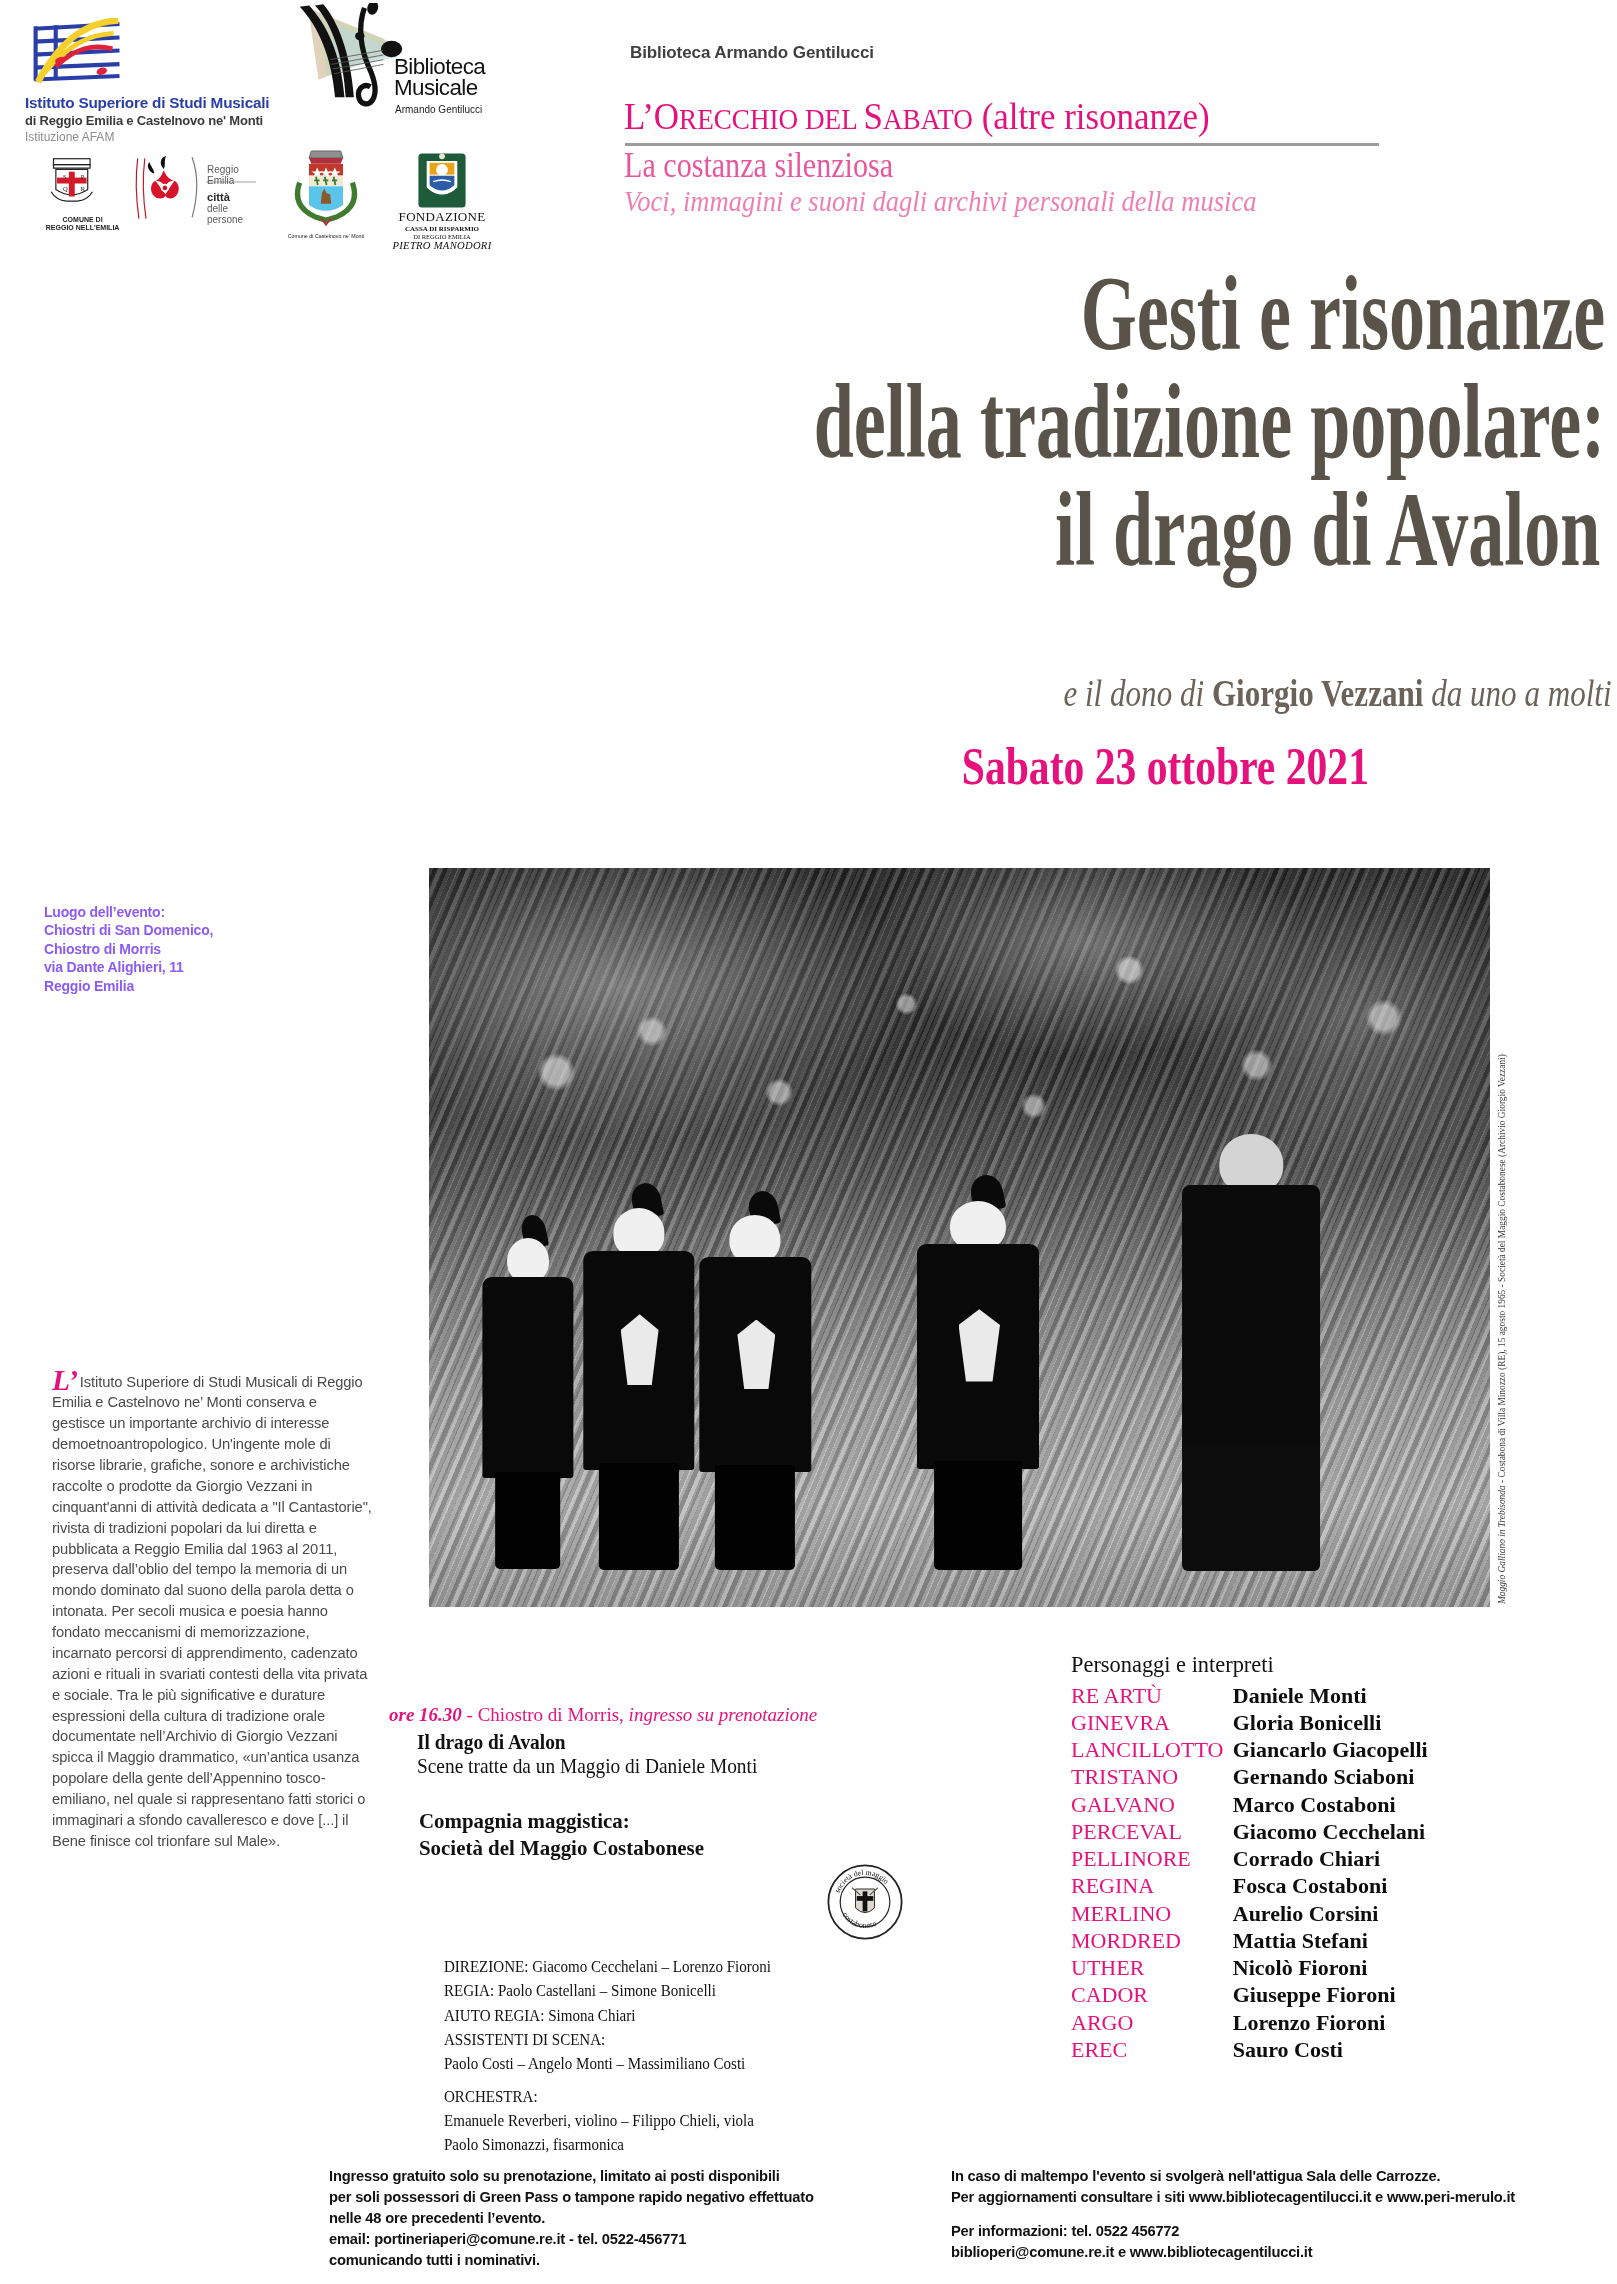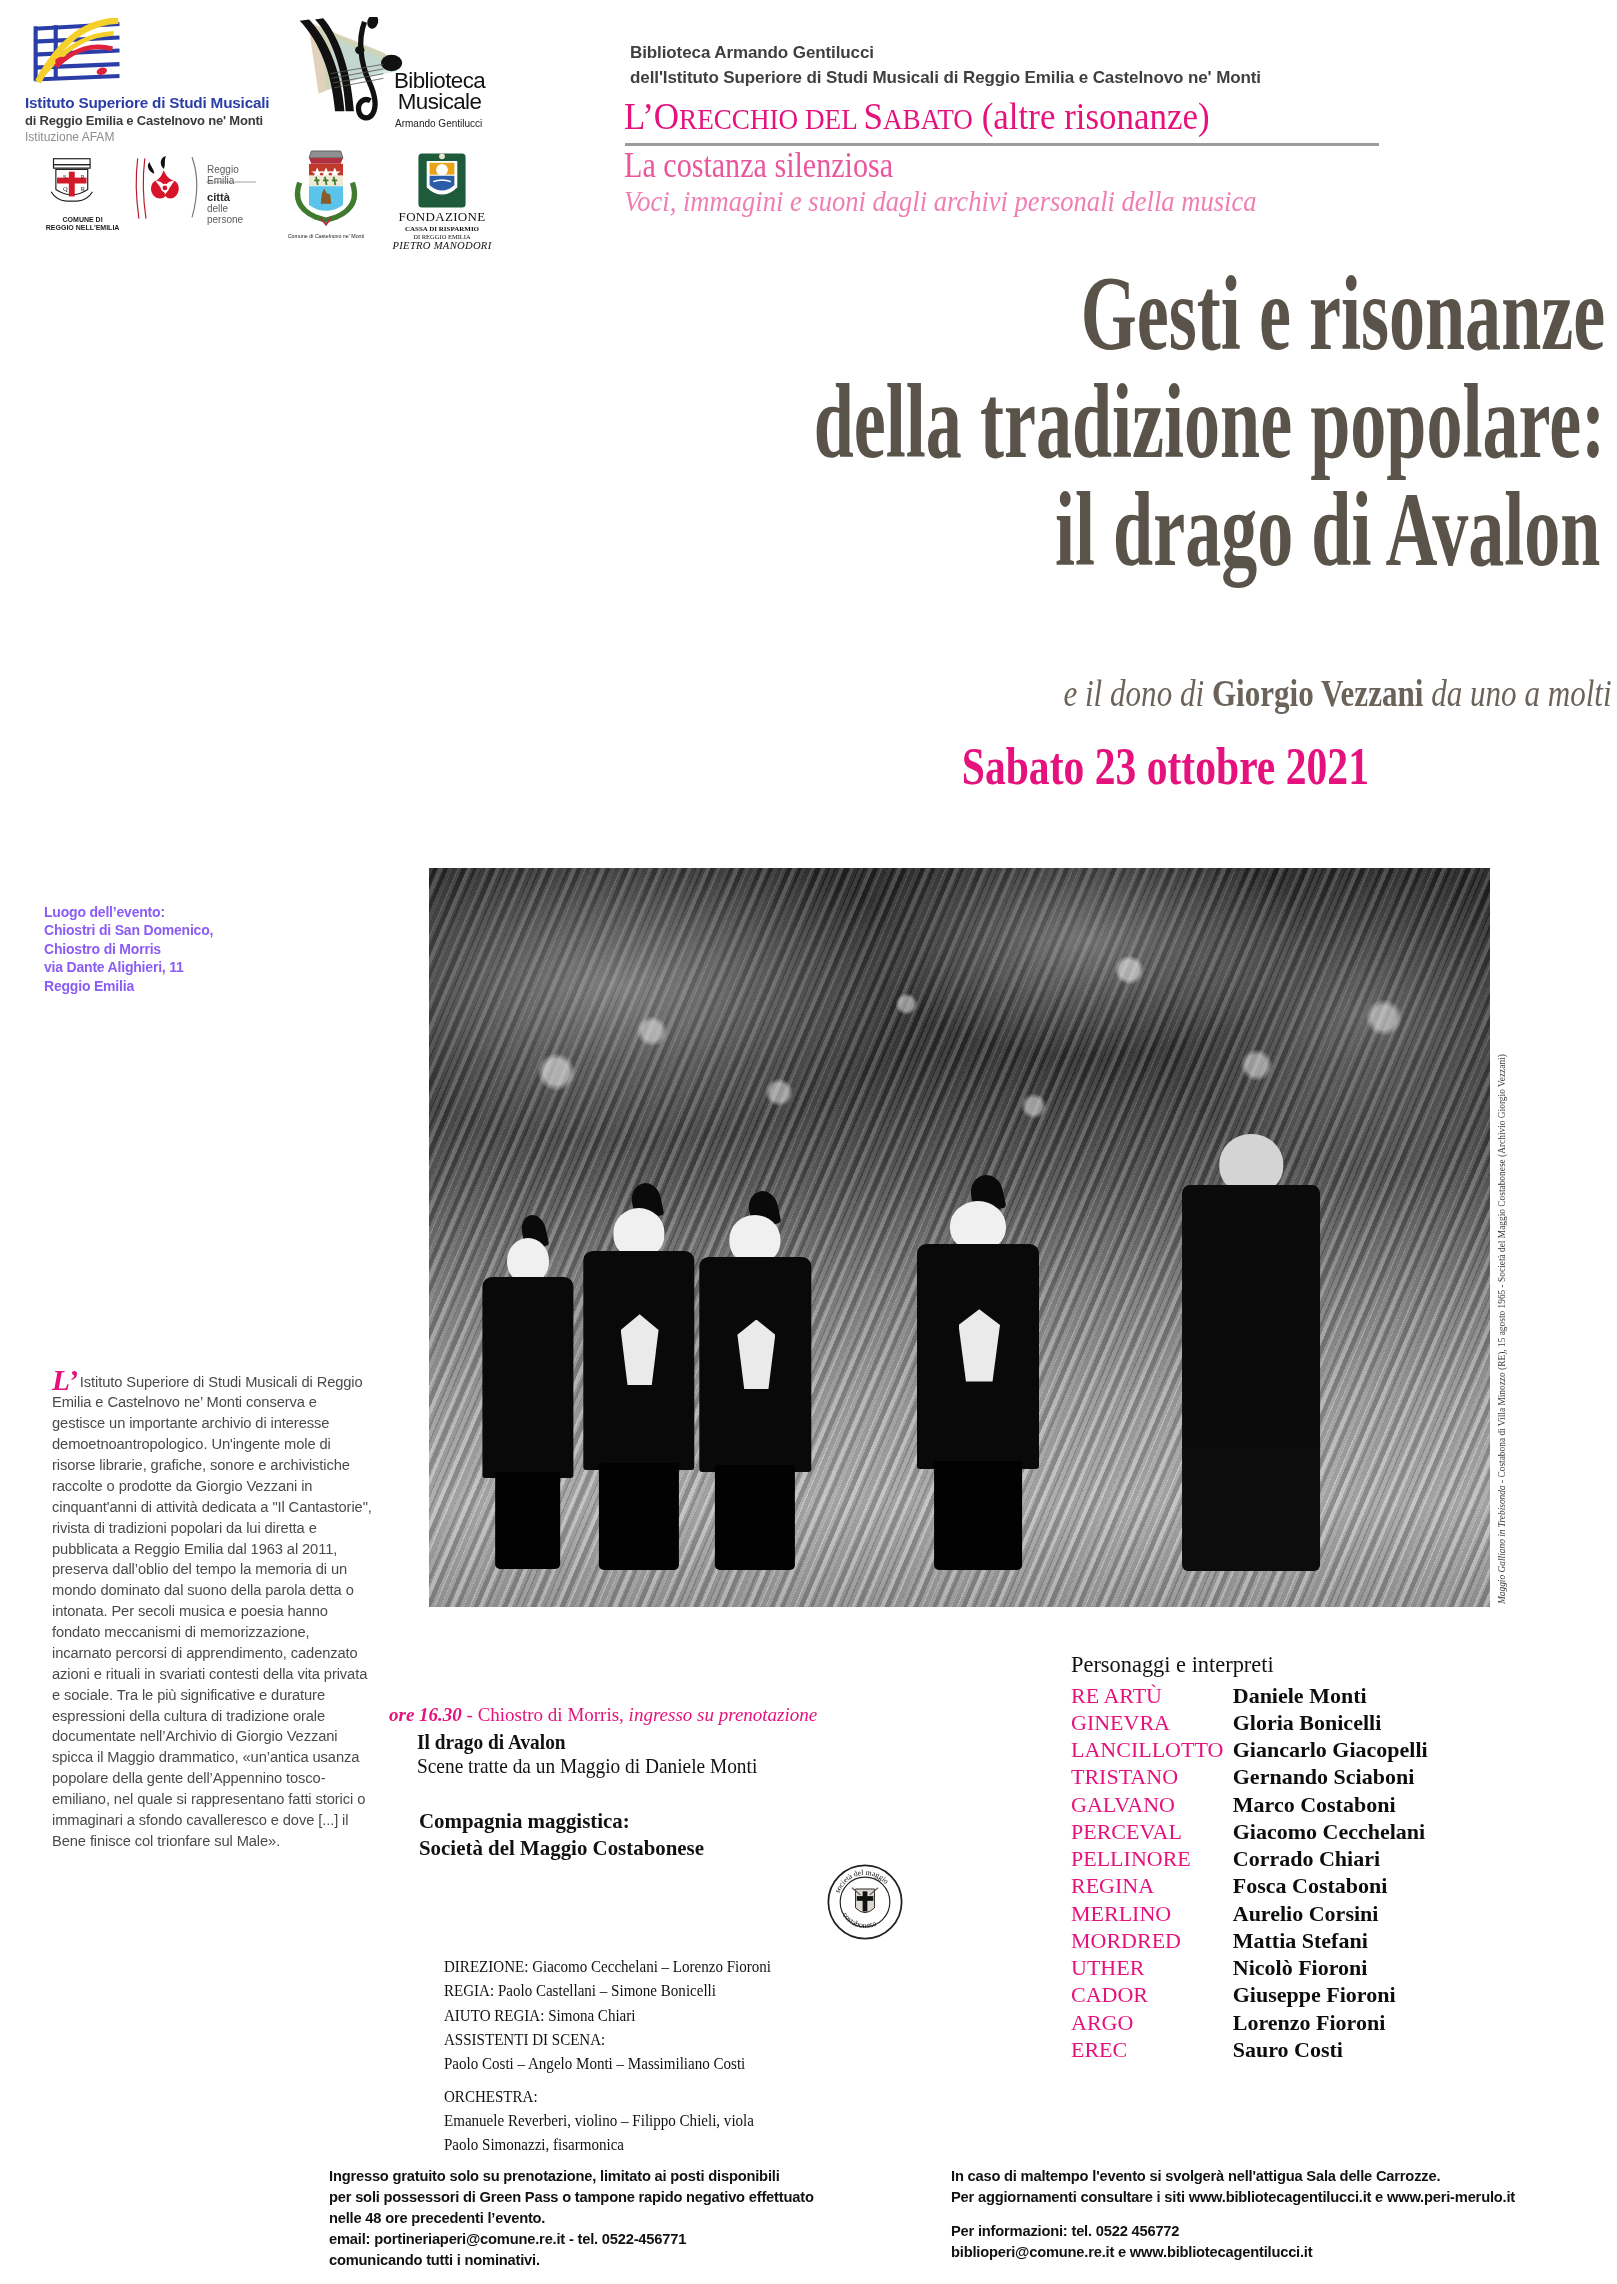--- a/index.html
+++ b/index.html
@@ -13,21 +13,21 @@
   }
   .abs { position: absolute; }
 
   
   #logo-issm { left: 25px; top: 17.7px; width: 248px; }
   #logo-issm .mark { width: 127px; height: 71px; }
   #logo-issm .l1 { font-size: 15.3px; font-weight: bold; color: #2b3ea8; letter-spacing: -0.2px; margin-top: 3.5px; }
   #logo-issm .l2 { font-size: 13px; font-weight: bold; color: #3a3a3a; letter-spacing: -0.2px; margin-top: 1.2px; }
   #logo-issm .l3 { font-size: 12px; color: #8d8d8d; margin-top: 1.2px; }
 
-  #logo-biblio { left: 295px; top: 17px; width: 212px; height: 118px; text-align: center; }
+  #logo-biblio { left: 295px; top: 3px; width: 212px; height: 118px; }
   #logo-biblio .bname { position:absolute; left: 99px; top: 54px; font-size: 22.4px; color:#111; line-height: 0.92; letter-spacing: -0.6px; }
   #logo-biblio .bsub { position:absolute; left: 100px; top: 101px; font-size: 10px; color:#222; }
 
   #logo-comune { left: 23.6px; top: 155px; width: 118px; height: 77px; }
   #logo-comune .cap { font-size: 7px; text-align: center; color: #222; font-weight: bold; line-height: 1.15; margin-top: 2.4px;}
   #logo-recitta { left: 133px; top: 156px; width: 124px; height: 71px; }
   #logo-recitta .t1 { font-size: 10px; color: #5b5b5b; }
   #logo-recitta .t2 { font-size: 11.2px; color: #2a2a2a; font-weight: bold; }
   #logo-recitta .t3 { font-size: 10px; color: #5b5b5b; }
   #logo-castelnovo { left: 282px; top: 147px; width: 88px; height: 94px; }
@@ -328,21 +328,20 @@
     <circle cx="95" cy="7" r="5" fill="#e8e2cf"></circle>
   </svg>
   <div class="f1">FONDAZIONE</div>
   <div class="f2">CASSA DI RISPARMIO</div>
   <div class="f3">DI REGGIO EMILIA</div>
   <div class="f4">PIETRO MANODORI</div>
 </div>
 
 <div class="abs" id="hdr-org">
   <div>Biblioteca Armando Gentilucci</div>
-  <div>dell'Istituto Superiore di Studi Musicali di Reggio Emilia e Castelnovo ne' Monti</div>
 </div>
 
 <div class="abs" id="series-title"><span class="big">L’O</span><span class="sc">RECCHIO DEL </span><span class="big">S</span><span class="sc">ABATO</span><span class="big"> (altre risonanze)</span></div>
 <div class="abs" id="series-rule"></div>
 <div class="abs" id="series-sub">La costanza silenziosa</div>
 <div class="abs" id="series-sub2">Voci, immagini e suoni dagli archivi personali della musica</div>
 
 <div class="abs" id="main-title">
   <span class="tl">Gesti e risonanze</span>
   <span class="tl">della tradizione popolare:</span>

